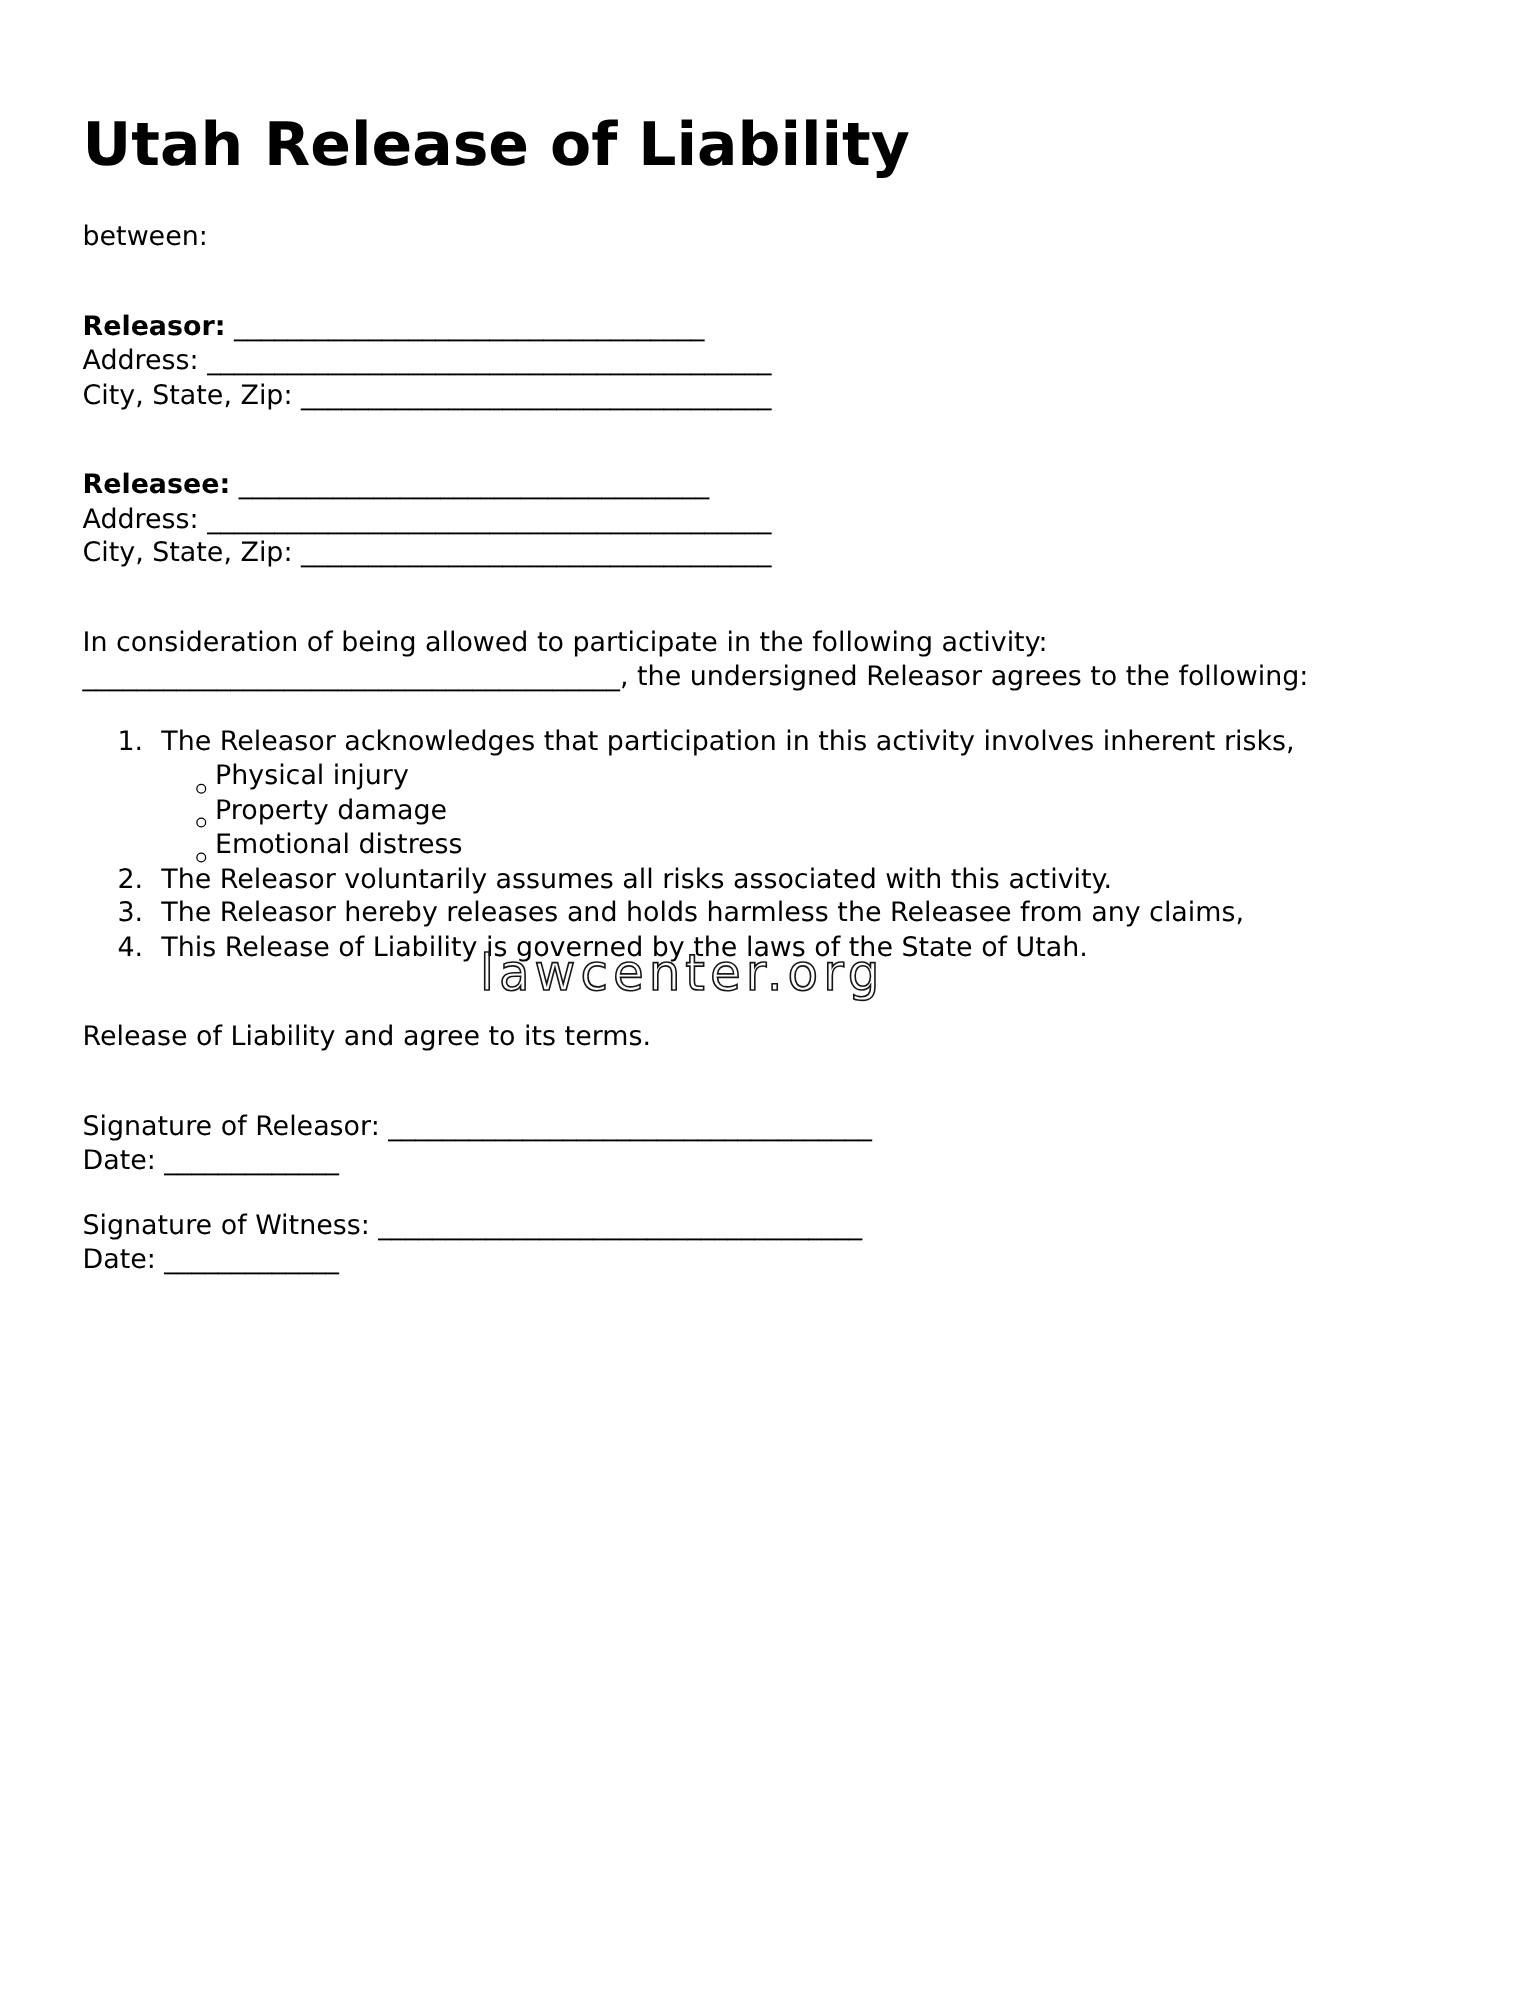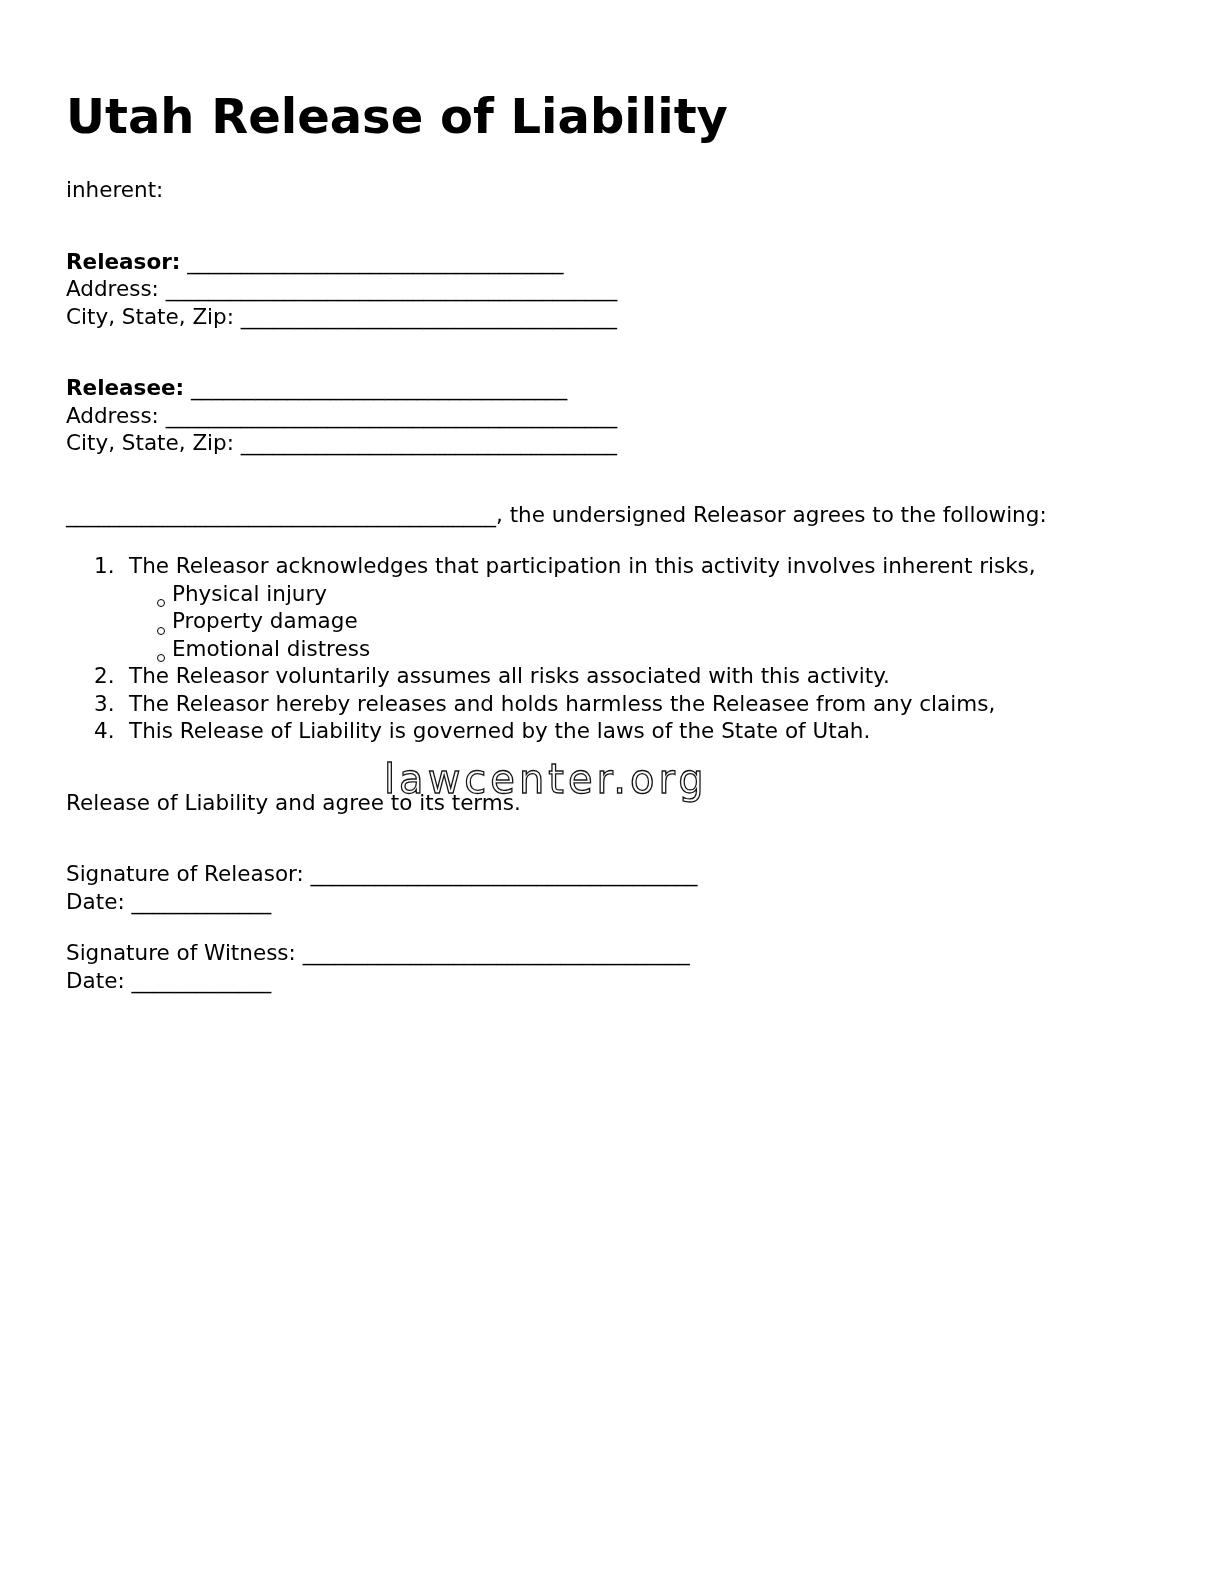--- a/index.html
+++ b/index.html
@@ -41,36 +41,37 @@
   }
 </style>
 </head>
 <body>
 
 <div class="page">
 
   <h1 class="title">Utah Release of Liability</h1>
 
   <div>
-    <div class="line">inherent:</div>
+    <div class="line">between:</div>
   </div>
 
   <div class="mt28">
     <div class="line"><span class="b">Releasor:</span> <span>___________________________________</span></div>
     <div class="line"><span>Address:</span> <span>__________________________________________</span></div>
     <div class="line"><span>City, State, Zip:</span> <span>___________________________________</span></div>
   </div>
 
   <div class="mt28">
     <div class="line"><span class="b">Releasee:</span> <span>___________________________________</span></div>
     <div class="line"><span>Address:</span> <span>__________________________________________</span></div>
     <div class="line"><span>City, State, Zip:</span> <span>___________________________________</span></div>
   </div>
 
   <div class="mt28">
+    <div class="line">In consideration of being allowed to participate in the following activity:</div>
     <div class="line">________________________________________, the undersigned Releasor agrees to the following:</div>
   </div>
 
   <div class="mt24">
 
     <div class="oli">
       <div class="oli-num">1.</div>
       <div class="oli-body">
         <div class="line">The Releasor acknowledges that participation in this activity involves inherent risks,</div>
       </div>

